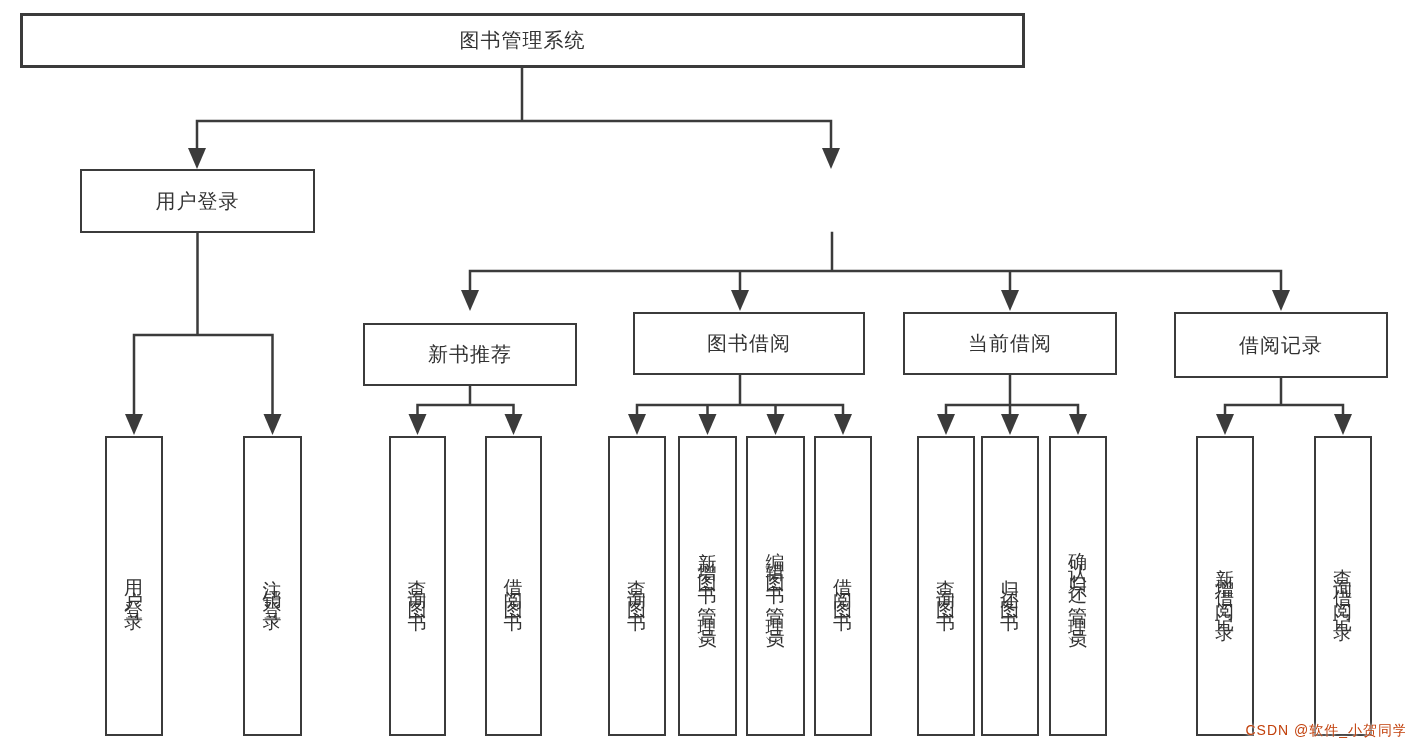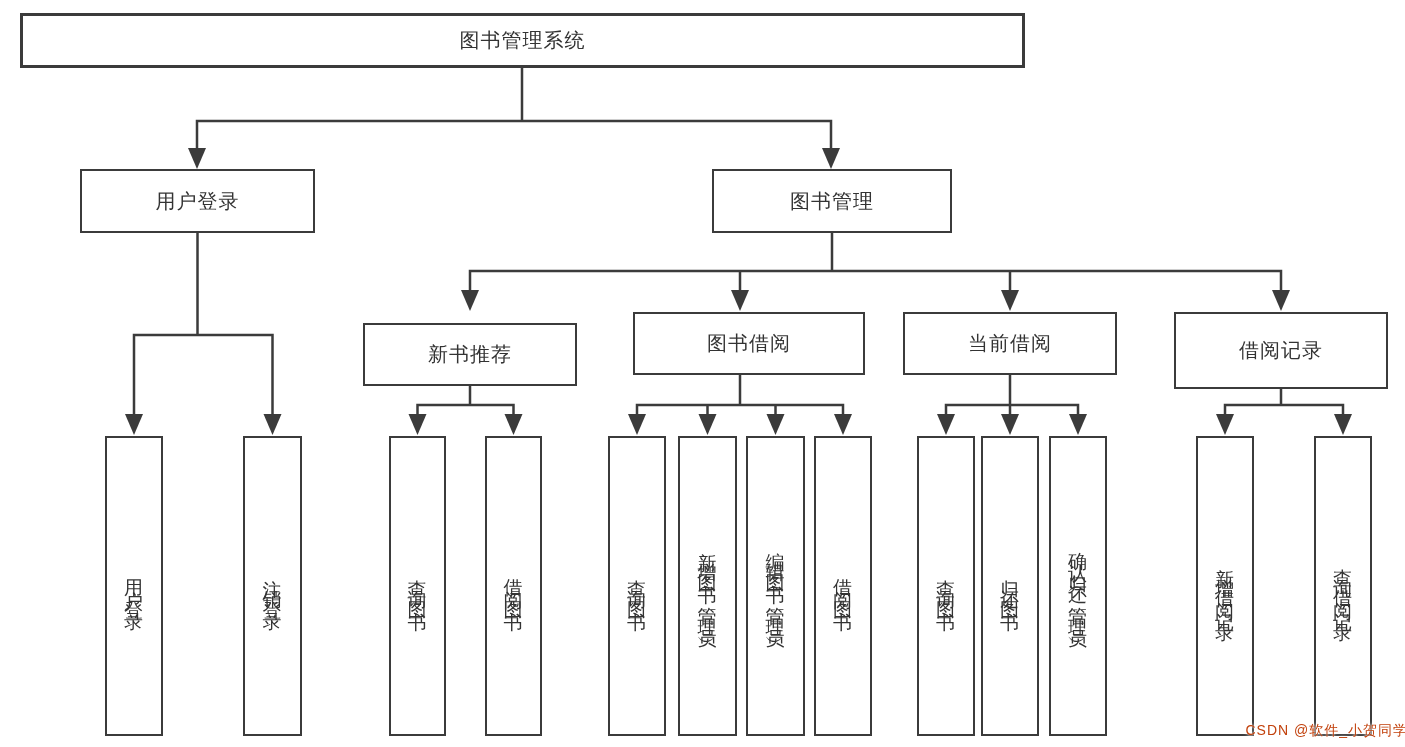--- a/index.html
+++ b/index.html
@@ -93,34 +93,31 @@
     </g>
   </svg>
 
   <div class="box hbox root-box" style="left:20px; top:13px; width:1005px; height:55px;">
     <span>图书管理系统</span>
   </div>
 
   <div class="box hbox" style="left:80px; top:169px; width:235px; height:64px;">
     <span>用户登录</span>
   </div>
-  <div class="box hbox" style="left:712px; top:169px; width:240px; height:64px;">
-    <span>图书管理</span>
-  </div>
 
   <div class="box hbox" style="left:363px; top:312px; width:214px; height:63px;margin-top:11px;">
     <span>新书推荐</span>
   </div>
   <div class="box hbox" style="left:633px; top:312px; width:232px; height:63px;">
     <span>图书借阅</span>
   </div>
   <div class="box hbox" style="left:903px; top:312px; width:214px; height:63px;justify-content:center;">
     <span>当前借阅</span>
   </div>
-  <div class="box hbox" style="left:1174px; top:312px; width:214px; height:77px;text-align:right;">
+  <div class="box hbox" style="left:1174px; top:312px; width:214px; height:66px;text-align:right;">
     <span>借阅记录</span>
   </div>
 
   <div class="box" style="left:105px; top:436px; width:58px; height:300px;">
     <span class="vtext">用户登录</span>
   </div>
   <div class="box" style="left:243px; top:436px; width:59px; height:300px;">
     <span class="vtext">注销登录</span>
   </div>
 

